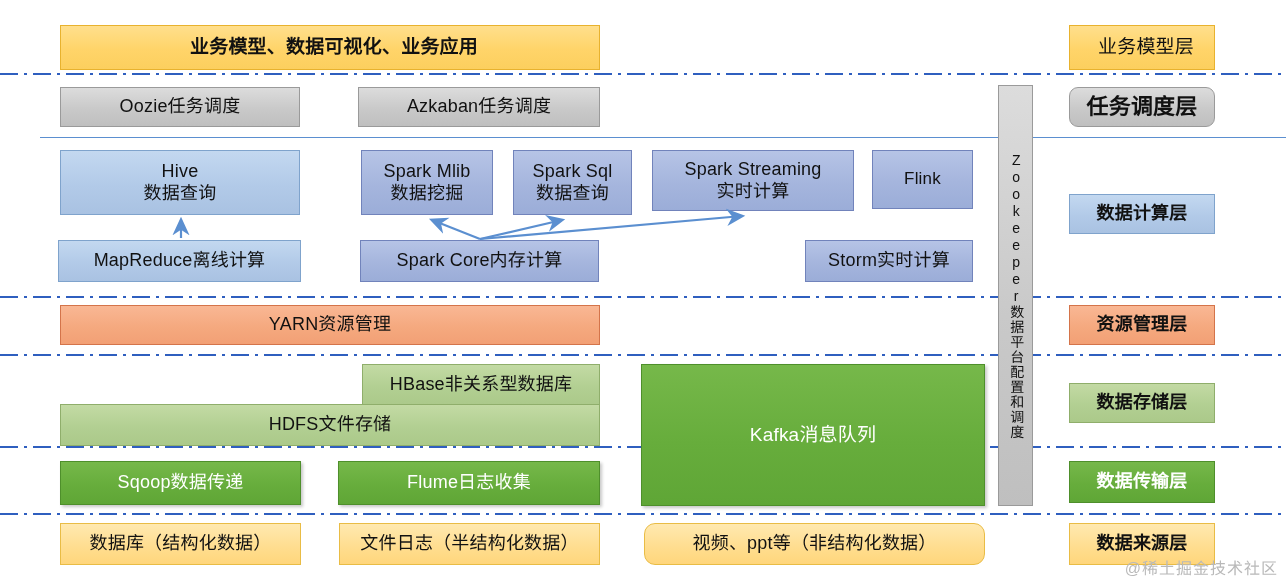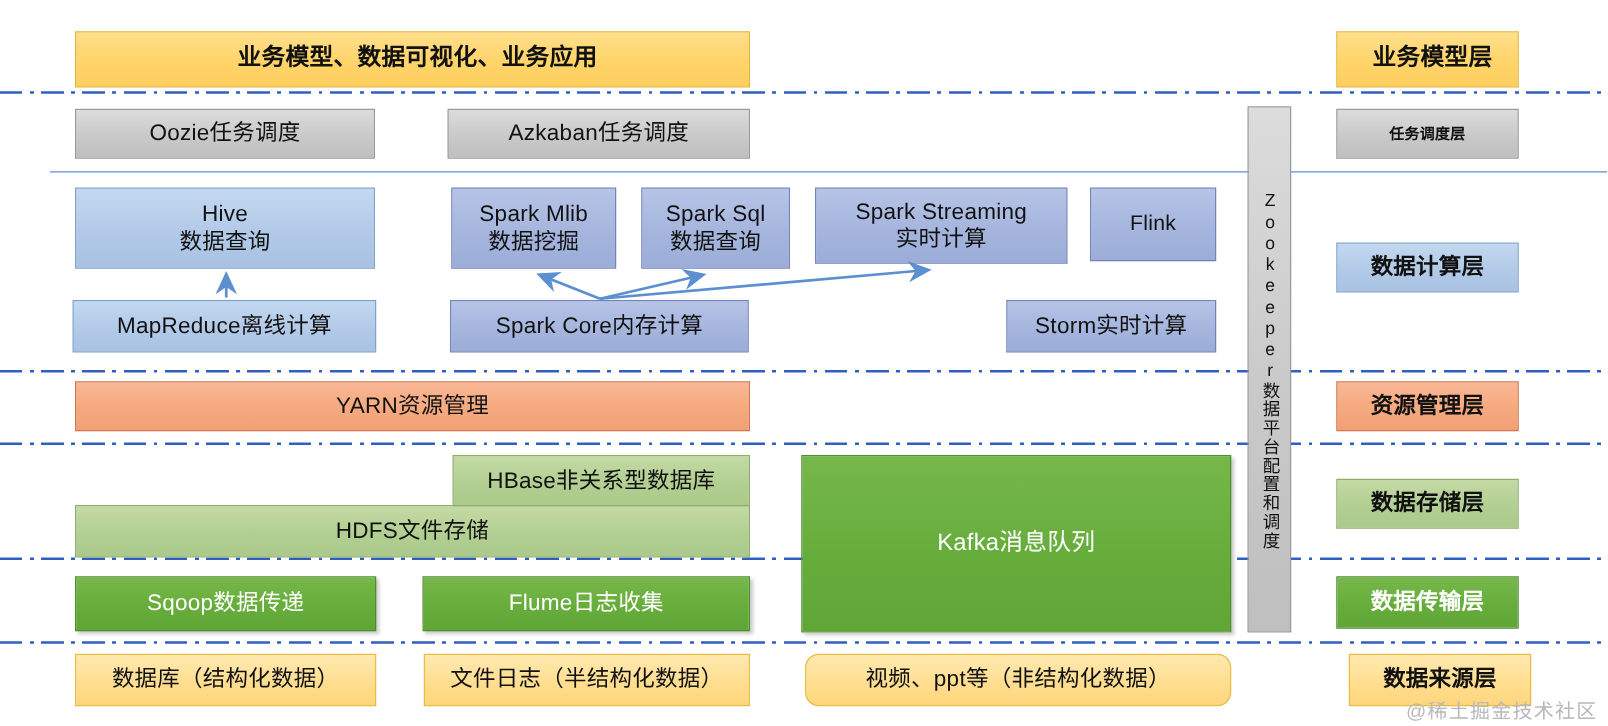--- a/index.html
+++ b/index.html
@@ -123,27 +123,27 @@
 
   <div class="dashdot" style="top:73px;"></div>
   <div class="solidline" style="top:137px;"></div>
   <div class="dashdot" style="top:296px;"></div>
   <div class="dashdot" style="top:354px;"></div>
   <div class="dashdot" style="top:446px;"></div>
   <div class="dashdot" style="top:513px;"></div>
 
   <div class="box yellow" style="left:60px;top:25px;width:540px;height:45px;font-size:19px;font-weight:700;">业务模型、数据可视化、业务应用</div>
 
-  <div class="box yellow" style="left:1069px;top:25px;width:146px;height:45px;font-size:19px;font-weight:700;">业务模型层</div>
+  <div class="box yellow" style="left:1069px;top:25px;width:146px;height:45px;font-size:19px;font-weight:400;">业务模型层</div>
 
   <div class="box grey" style="left:60px;top:87px;width:240px;height:40px;font-size:18px;">Oozie任务调度</div>
 
   <div class="box grey" style="left:358px;top:87px;width:242px;height:40px;font-size:18px;">Azkaban任务调度</div>
 
-  <div class="box grey" style="left:1069px;top:87px;width:146px;height:40px;font-size:12px;font-weight:700;">任务调度层</div>
+  <div class="box grey" style="left:1069px;top:87px;width:146px;height:40px;font-size:22px;font-weight:700;border-radius:9px;">任务调度层</div>
 
   <div class="box blue-lite" style="left:60px;top:150px;width:240px;height:65px;font-size:18px;">Hive
 数据查询</div>
 
   <div class="box blue-mid" style="left:361px;top:150px;width:132px;height:65px;font-size:18px;">Spark Mlib
 数据挖掘</div>
 
   <div class="box blue-mid" style="left:513px;top:150px;width:119px;height:65px;font-size:18px;">Spark Sql
 数据查询</div>
 
@@ -177,21 +177,21 @@
   <div class="box green-dark shadow" style="left:338px;top:461px;width:262px;height:44px;font-size:18px;">Flume日志收集</div>
 
   <div class="box green-dark" style="left:1069px;top:461px;width:146px;height:42px;font-size:18px;font-weight:700;">数据传输层</div>
 
   <div class="box yellow-lite" style="left:60px;top:523px;width:241px;height:42px;font-size:18px;">数据库（结构化数据）</div>
 
   <div class="box yellow-lite" style="left:339px;top:523px;width:261px;height:42px;font-size:18px;text-align:right;">文件日志（半结构化数据）</div>
 
   <div class="box yellow-lite" style="left:644px;top:523px;width:341px;height:42px;font-size:18px;border-radius:11px;">视频、ppt等（非结构化数据）</div>
 
-  <div class="box yellow-lite" style="left:1069px;top:523px;width:146px;height:42px;font-size:18px;font-weight:700;margin-left:10px;">数据来源层</div>
+  <div class="box yellow-lite" style="left:1069px;top:523px;width:146px;height:42px;font-size:18px;font-weight:700;">数据来源层</div>
 
   <div id="zk" class="grey" style="left:998px;top:85px;width:35px;height:421px;">
     <span class="zk-text">Zookeeper数据平台配置和调度</span>
   </div>
 
   <svg id="arrows" viewBox="0 0 1286 581" xmlns="http://www.w3.org/2000/svg">
     <defs>
       <marker id="ah" markerWidth="9" markerHeight="9" refX="7" refY="4.5" orient="auto" markerUnits="strokeWidth">
         <path d="M0,0.6 L8.5,4.5 L0,8.4 L2.6,4.5 Z" fill="#5b8fd0"></path>
       </marker>

